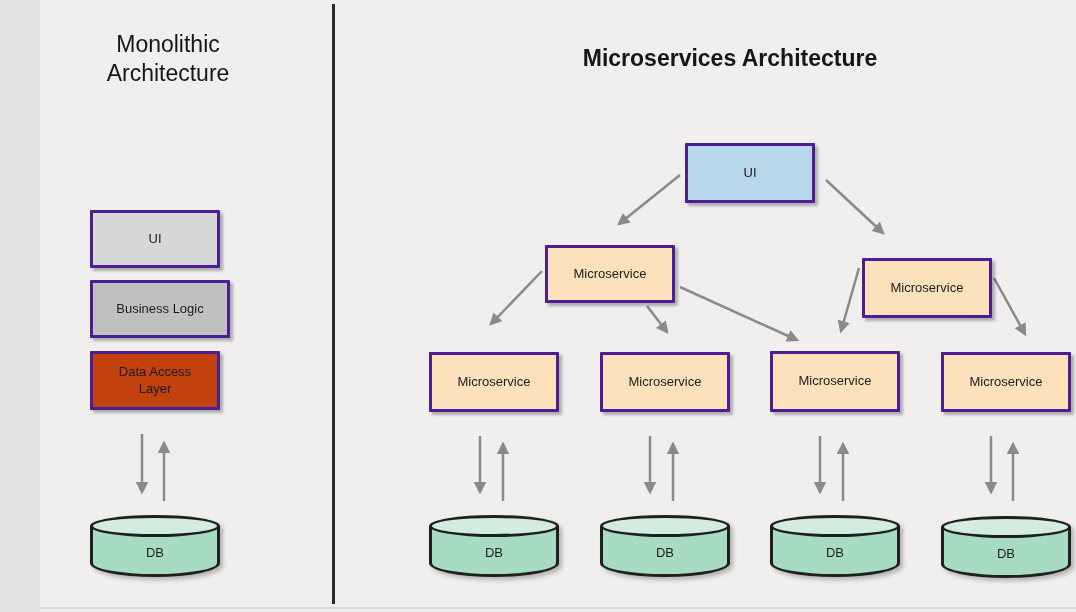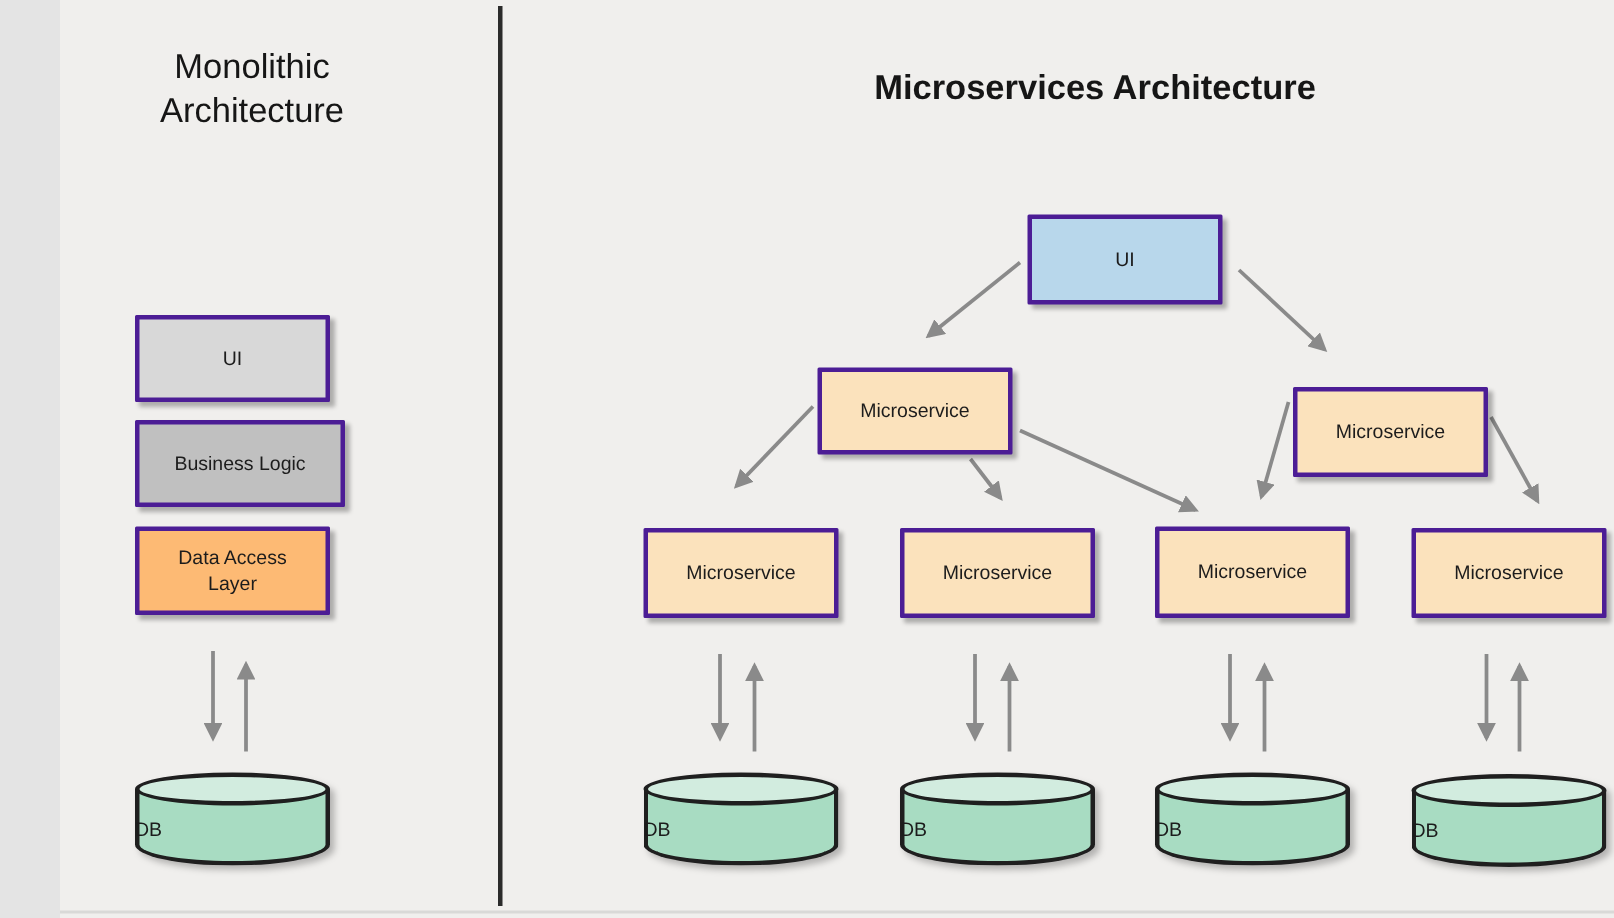--- a/index.html
+++ b/index.html
@@ -37,21 +37,21 @@
     border-radius:1px;
     box-shadow:3px 3px 3px rgba(0,0,0,0.28);
     display:flex; align-items:center; justify-content:center;
     text-align:center;
     font-size:13px; color:#1c1c1c;
     padding:0 14px;
     line-height:1.25;
   }
   .fill-gray1 { background:#d8d8d8; }
   .fill-gray2 { background:#c0c0c0; }
-  .fill-gray3 { background:#fdba74; }
+  .fill-gray3 { background:#c2410c; }
   .fill-blue  { background:#b8d7eb; }
   .fill-peach { background:#fbe2bc;text-align:right; }
   .cyl {
     position:absolute;
     width:130px; height:62px;
     filter:drop-shadow(3px 3px 2px rgba(0,0,0,0.25));
   }
   .cyl-top {
     position:absolute; left:0; right:0; top:0;
     height:22px;
@@ -65,21 +65,21 @@
     position:absolute; left:0; right:0; top:11px; bottom:0;
     box-sizing:border-box;
     background:#a8dcc2;
     border:3px solid #1f1f1f;
     border-top:none;
     border-radius:0 0 50% 50% / 0 0 14px 14px;
     z-index:1;
   }
   .cyl-label {
     position:absolute; left:0; right:0; top:30px;
-    text-align:left;
+    text-align:center;
     font-size:13px; color:#1c1c1c;
     z-index:3;
   }
   svg.arrows {
     position:absolute; left:0; top:0;
     width:1076px; height:612px;
     pointer-events:none;
   }
   svg.arrows line { stroke:#8a8a8a; stroke-width:2.5; }
 </style>

